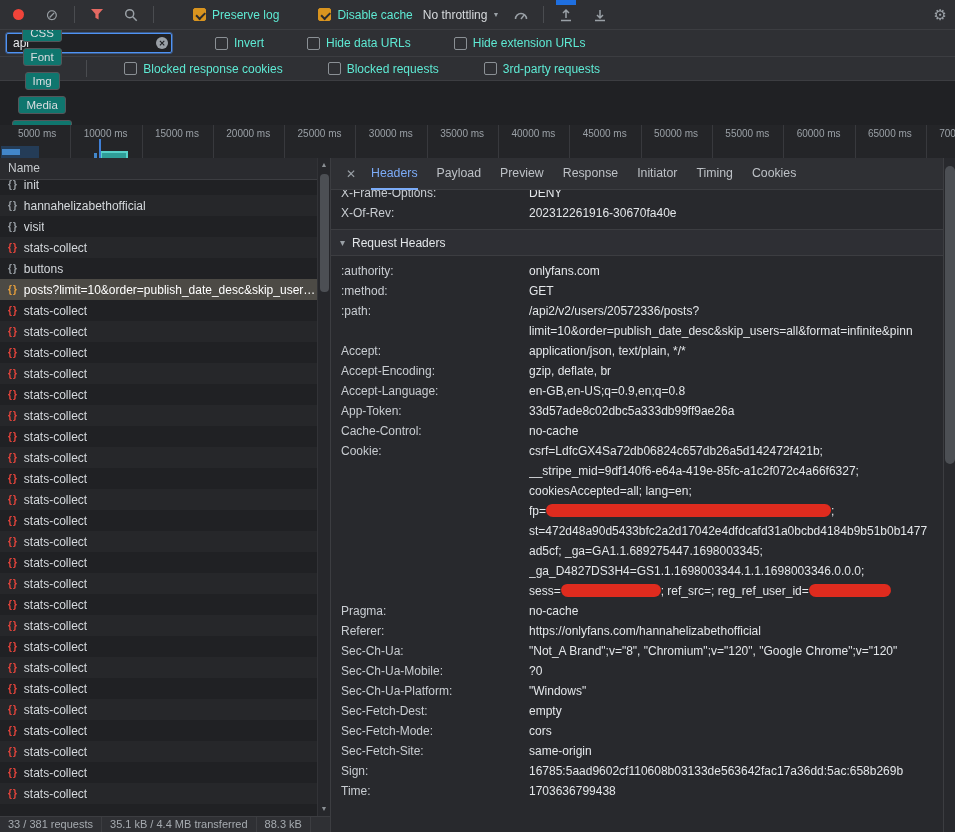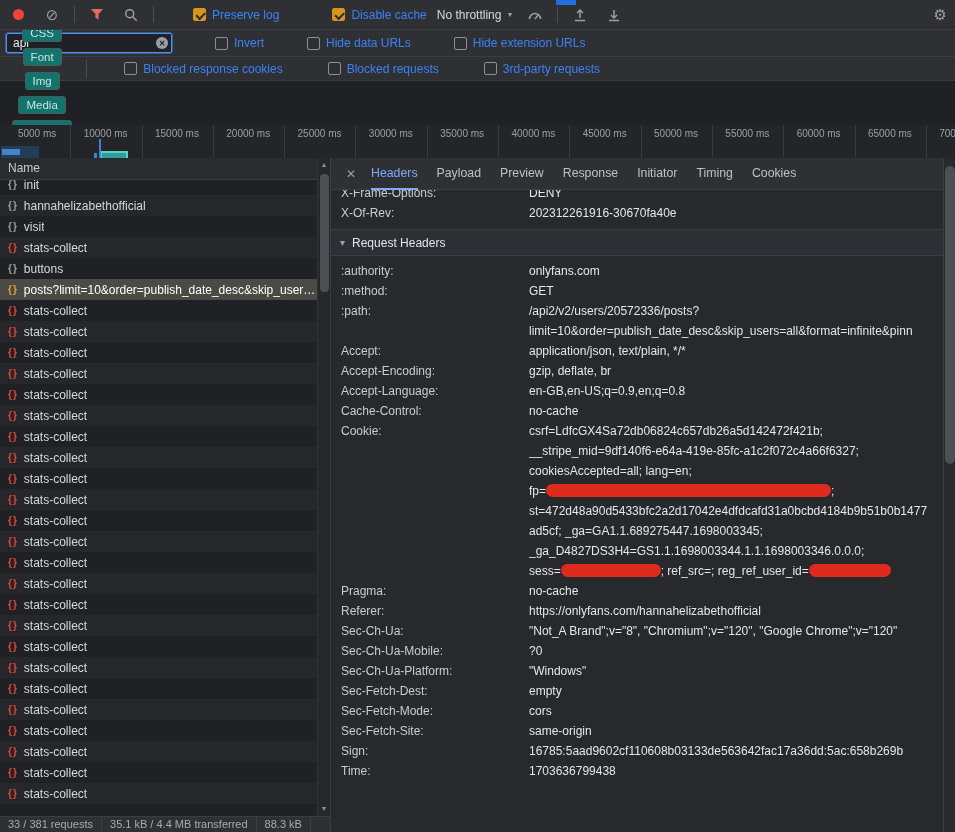--- a/index.html
+++ b/index.html
@@ -17,21 +17,21 @@
   .tb { width:24px; height:24px; display:flex; align-items:center; justify-content:center; flex:none; }
   .vdiv { width:1px; height:17px; background:#4a4c50; flex:none; }
   .rec-dot { width:11px; height:11px; border-radius:50%; background:#f0443a; }
   .glyph { font-size:15px; color:#9aa0a6; font-family:"DejaVu Sans", sans-serif; }
   .gear { margin-left:auto; margin-right:2px; font-size:15px; color:#9aa0a6; font-family:"DejaVu Sans", sans-serif; }
   .caret { font-size:7px; color:#9aa0a6; margin-left:5px; }
   .select { display:flex; align-items:center; color:#d7dadd; cursor:default; flex:none; }
   .blue-chip { position:absolute; left:556px; top:0; width:20px; height:5px; background:#1f6fe0; z-index:5; }
 
   
-  .cb { display:flex; align-items:center; gap:6px; color:#3b82f6; white-space:nowrap; flex:none;padding-left:29px; }
+  .cb { display:flex; align-items:center; gap:6px; color:#5eead4; white-space:nowrap; flex:none;padding-left:29px; }
   .box { width:13px; height:13px; border-radius:2px; border:1.5px solid #8b9095; position:relative; flex:none; }
   .box.checked { background:#d9941f; border-color:#d9941f; }
   .box.checked::after { content:""; position:absolute; left:2px; top:2.5px; width:7px; height:3.5px;
       border-left:2px solid #2a2b2e; border-bottom:2px solid #2a2b2e; transform:rotate(-45deg); }
 
   
   .finput-wrap { position:relative; flex:none; }
   #filter-input { width:166px; height:20px; background:#202124; border:1px solid #4f93f5; outline:1px solid rgba(79,147,245,.45);
       border-radius:2px; color:#e8eaed; font:12px "Liberation Sans", sans-serif; padding:0 18px 0 6px; }
   .clear-x { position:absolute; right:4px; top:4px; width:12px; height:12px; border-radius:50%; background:#9aa0a6;
@@ -133,21 +133,21 @@
       <svg width="14" height="14" viewBox="0 0 14 14">
           <circle cx="5.7" cy="5.7" r="4" stroke="#9aa0a6" stroke-width="1.5" fill="none"></circle>
           <line x1="8.8" y1="8.8" x2="12.7" y2="12.7" stroke="#9aa0a6" stroke-width="1.5"></line>
         </svg>
     </span>
     <span class="vdiv"></span>
     <label class="cb">
       <span class="box checked"></span>
       <span>Preserve log</span>
     </label>
-    <label class="cb" style="margin-left:14px;">
+    <label class="cb" style="">
       <span class="box checked"></span>
       <span>Disable cache</span>
     </label>
     <span class="select">
       <span>No throttling</span>
       <span class="caret">▼</span>
     </span>
     <span class="tb">
       <svg width="16" height="12" viewBox="0 0 16 12">
           <path d="M2.5 10a5.5 5.5 0 0 1 11 0" stroke="#9aa0a6" stroke-width="1.5" fill="none"></path>
@@ -451,20 +451,26 @@
               <div class="hline">gzip, deflate, br</div>
             </div>
           </div>
           <div class="hrow">
             <div class="hname">Accept-Language:</div>
             <div class="hval">
               <div class="hline">en-GB,en-US;q=0.9,en;q=0.8</div>
             </div>
           </div>
           <div class="hrow">
+            <div class="hname">App-Token:</div>
+            <div class="hval">
+              <div class="hline">33d57ade8c02dbc5a333db99ff9ae26a</div>
+            </div>
+          </div>
+          <div class="hrow">
             <div class="hname">Cache-Control:</div>
             <div class="hval">
               <div class="hline">no-cache</div>
             </div>
           </div>
           <div class="hrow">
             <div class="hname">Cookie:</div>
             <div class="hval">
               <div class="hline">csrf=LdfcGX4Sa72db06824c657db26a5d142472f421b;</div>
               <div class="hline">__stripe_mid=9df140f6-e64a-419e-85fc-a1c2f072c4a66f6327;</div>

